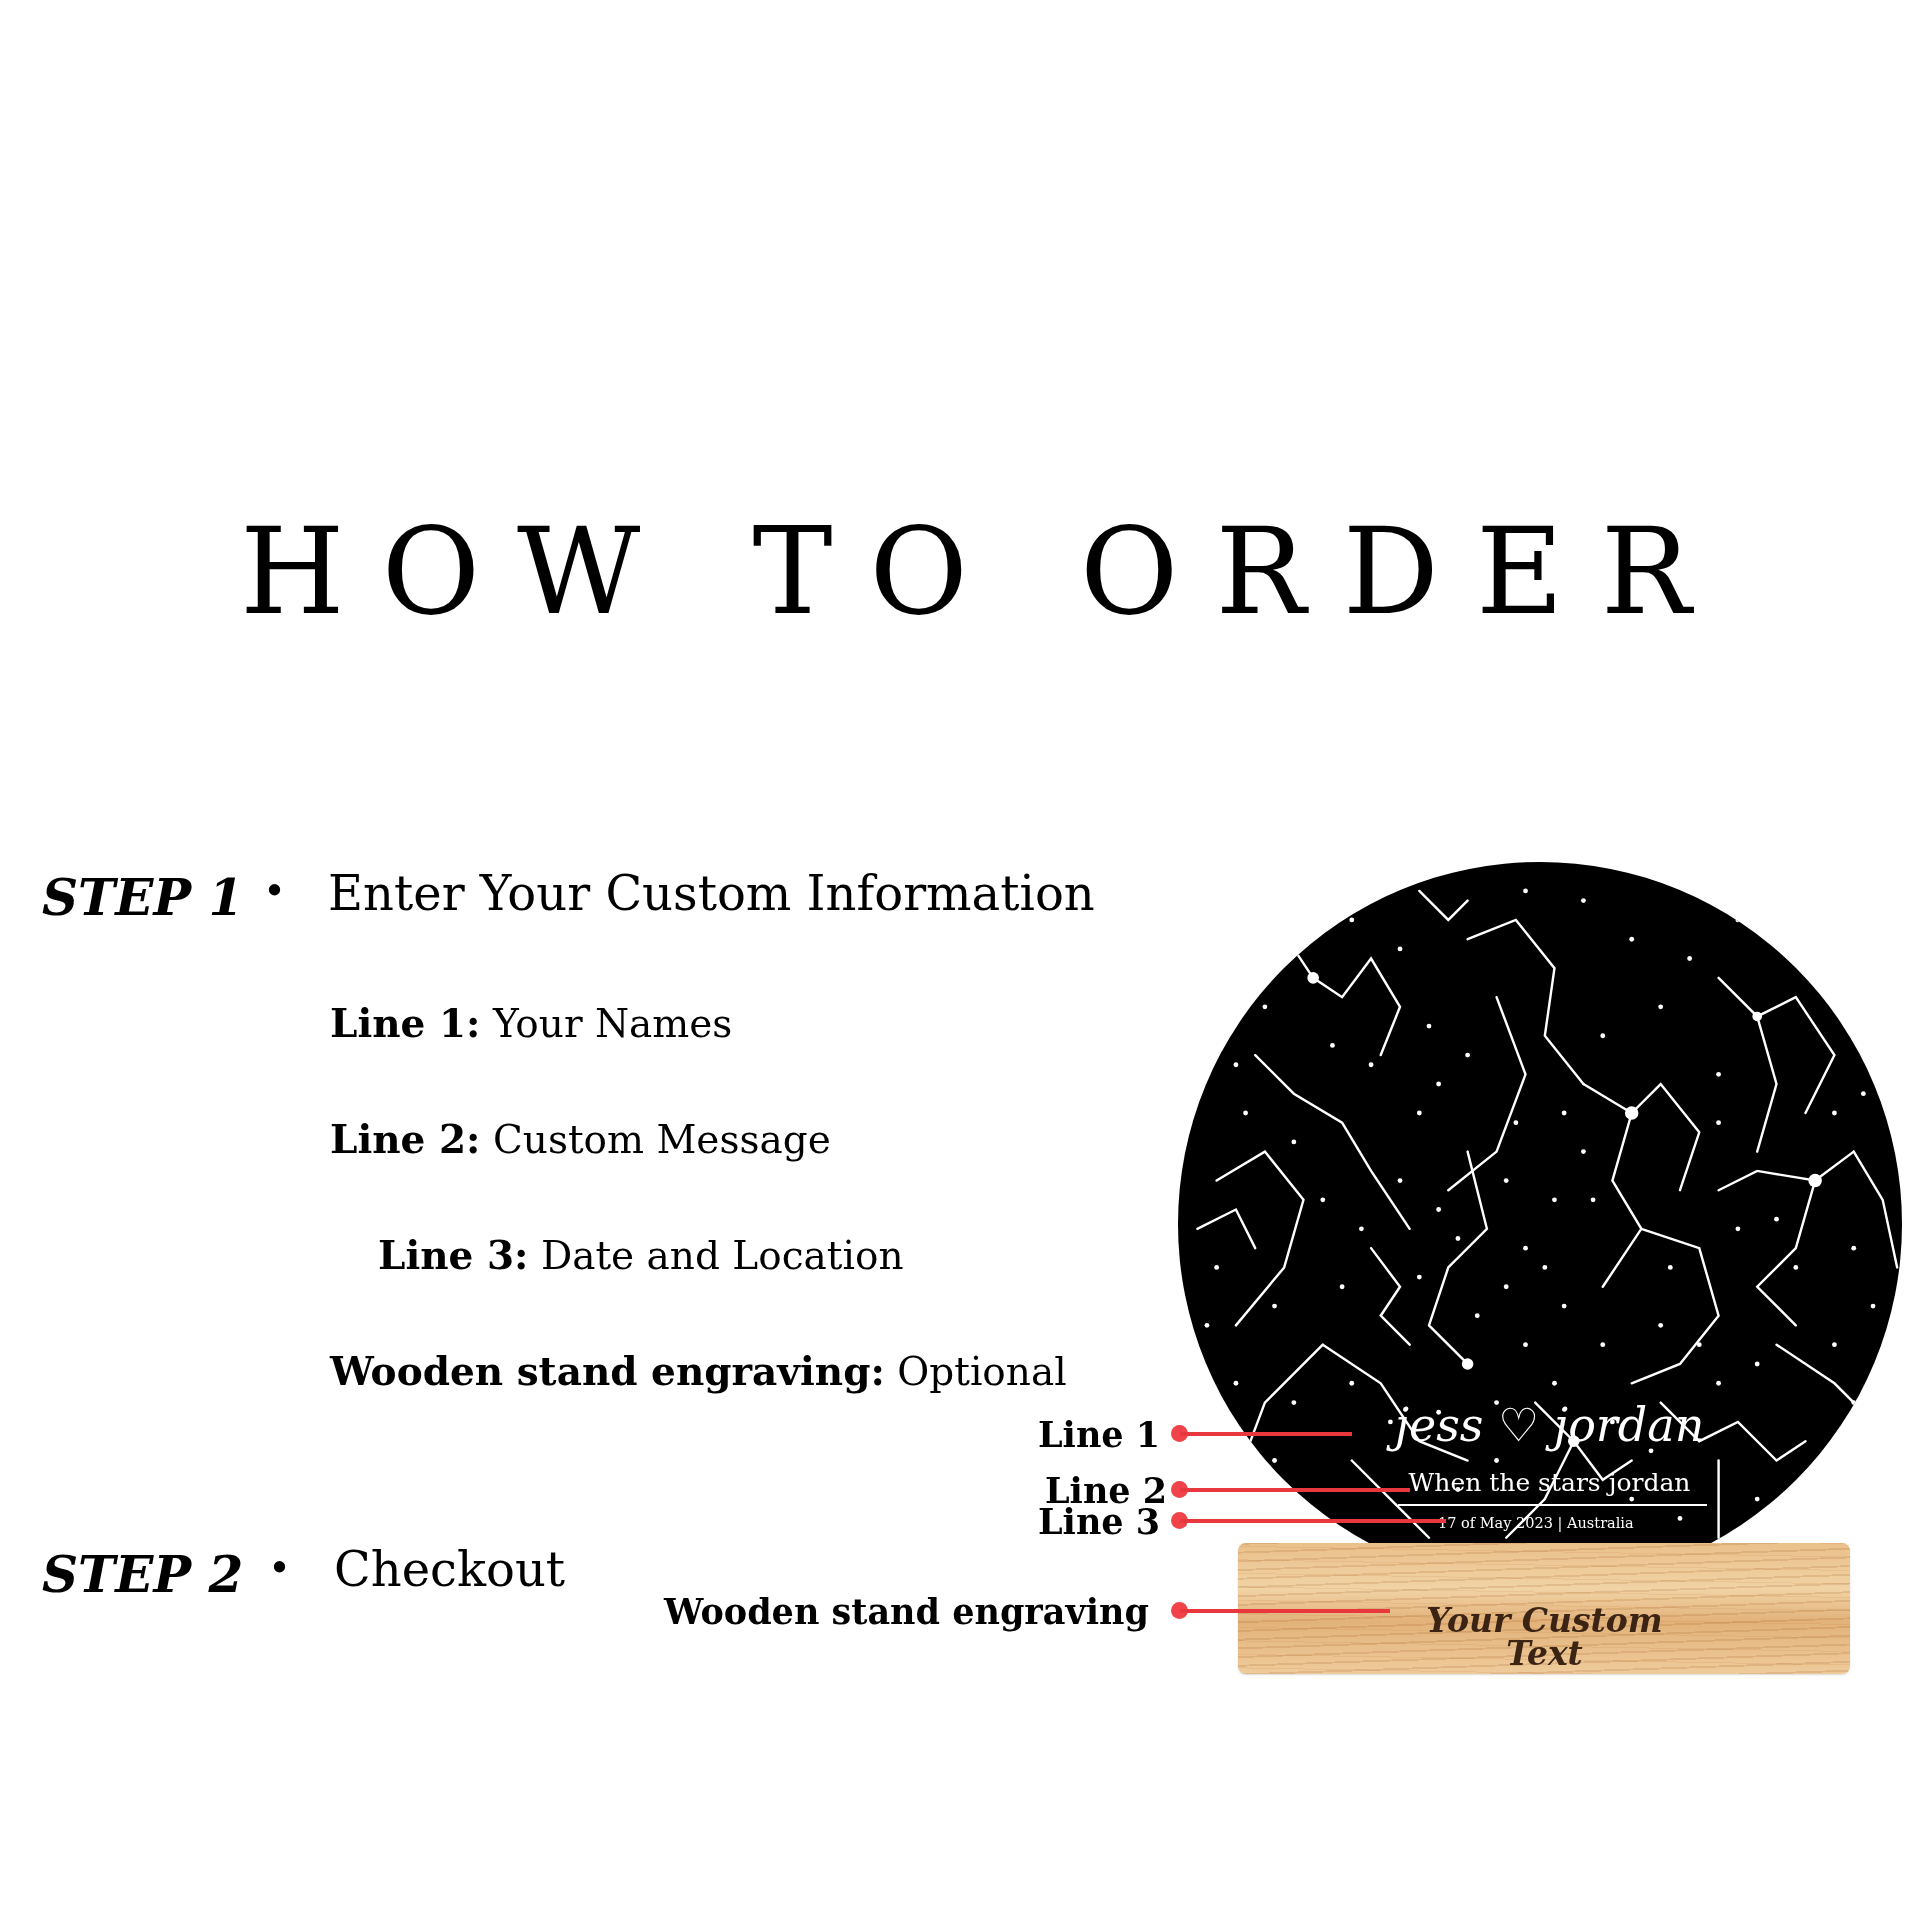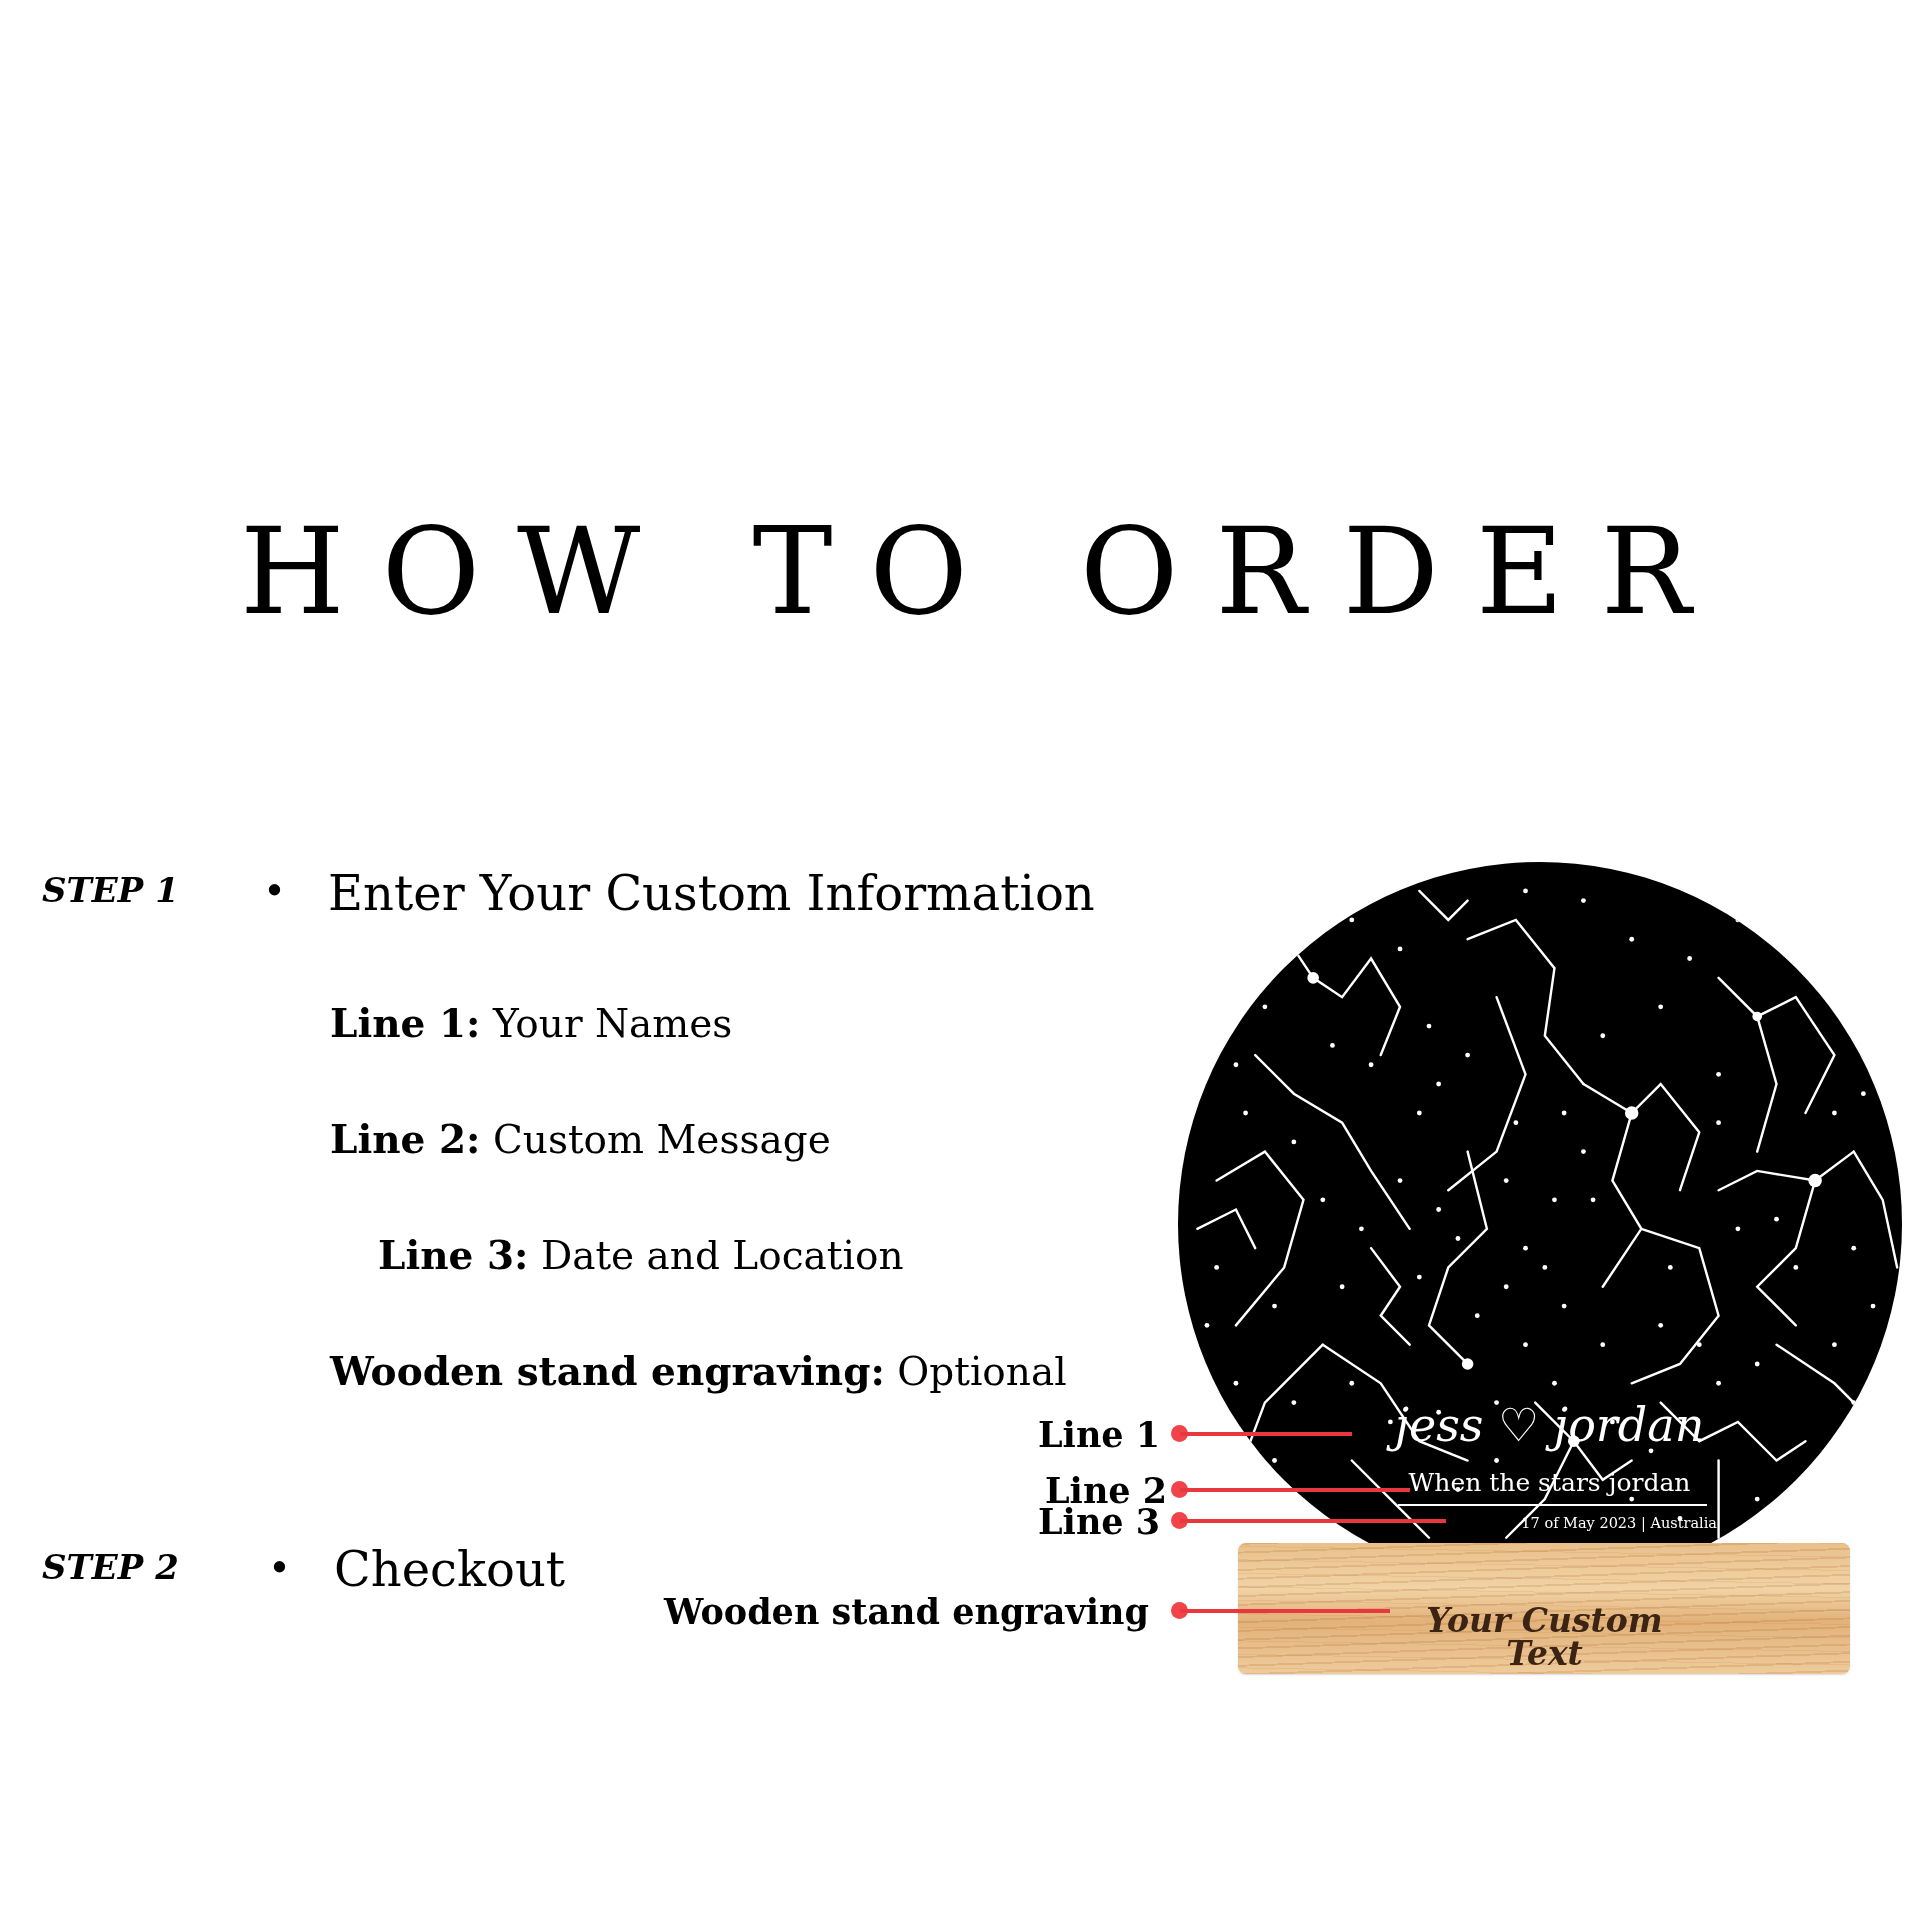--- a/index.html
+++ b/index.html
@@ -5,42 +5,42 @@
     html, body { margin: 0; padding: 0; background: #ffffff; }
     body { width: 1931px; height: 1931px; position: relative; overflow: hidden;
            font-family: "DejaVu Serif", "Liberation Serif", serif; color: #000; }
     .abs { position: absolute; }
 
     .title { left: 0; top: 512px; width: 1931px; text-align: center;
              font-family: "DejaVu Serif", serif; font-size: 120px; letter-spacing: 37px;
              padding-left: 37px; box-sizing: border-box; font-weight: normal; line-height: 1; }
 
     .step-label { font-family: "DejaVu Serif", serif; font-style: italic; font-weight: bold;
-                  font-size: 34px; line-height: 1; }
+                  font-size: 50px; line-height: 1; }
     .bullet { font-size: 39px; line-height: 1; }
     .step-text { font-family: "DejaVu Serif", serif; font-size: 48px; line-height: 1; }
 
     .sub-line { left: 330px; font-size: 39px; line-height: 1; white-space: nowrap; }
     .sub-line b { font-weight: bold; }
 
     .callout { font-family: "DejaVu Serif", serif; font-weight: bold; font-size: 35px; line-height: 1;
                white-space: nowrap; }
     .dot { width: 17.4px; height: 17.4px; border-radius: 50%; background: #f0444a; }
     .leader { height: 3.9px; background: #e8383e; }
 
     .disc { left: 1178px; top: 862px; width: 724px; height: 724px; border-radius: 50%;
             background: #000; overflow: hidden; }
     .disc svg { position: absolute; left: 0; top: 0; }
 
     .names { left: 1361px; top: 1402px; width: 377px; text-align: center; color: #fff;
              font-family: "DejaVu Serif", serif; font-style: italic; font-size: 46px; line-height: 1; }
     .msg { left: 1390px; top: 1470px; width: 319px; text-align: center; color: #fff;
            font-family: "DejaVu Serif", serif; font-size: 25px; line-height: 1; }
     .msg-rule { left: 1398px; top: 1504px; width: 309px; height: 1.9px; background: #fff; }
-    .date { left: 1398px; top: 1516px; width: 319px; text-align: right; color: #fff;
+    .date { left: 1438px; top: 1516px; width: 319px; text-align: left; color: #fff;
             font-family: "DejaVu Serif", serif; font-size: 14.5px; line-height: 1; }
 
     .base { left: 1238px; top: 1543px; width: 612px; height: 131px; border-radius: 7.7px;
             background:
               repeating-linear-gradient(178deg, rgba(160,90,30,0.18) 0 1.9px, transparent 1.9px 8.7px),
               repeating-linear-gradient(181deg, rgba(200,120,50,0.15) 0 1px, transparent 1px 13.5px),
               linear-gradient(180deg, #e9c08a 0%, #f1d3a6 35%, #e2b27a 60%, #efcc9c 100%);
             box-shadow: 0 1px 1.9px rgba(0,0,0,0.15); }
     .engrave { left: 1390px; top: 1587px; width: 309px; text-align: center; color: #3b2414;
                font-family: "DejaVu Serif", serif; font-style: italic; font-weight: bold;

